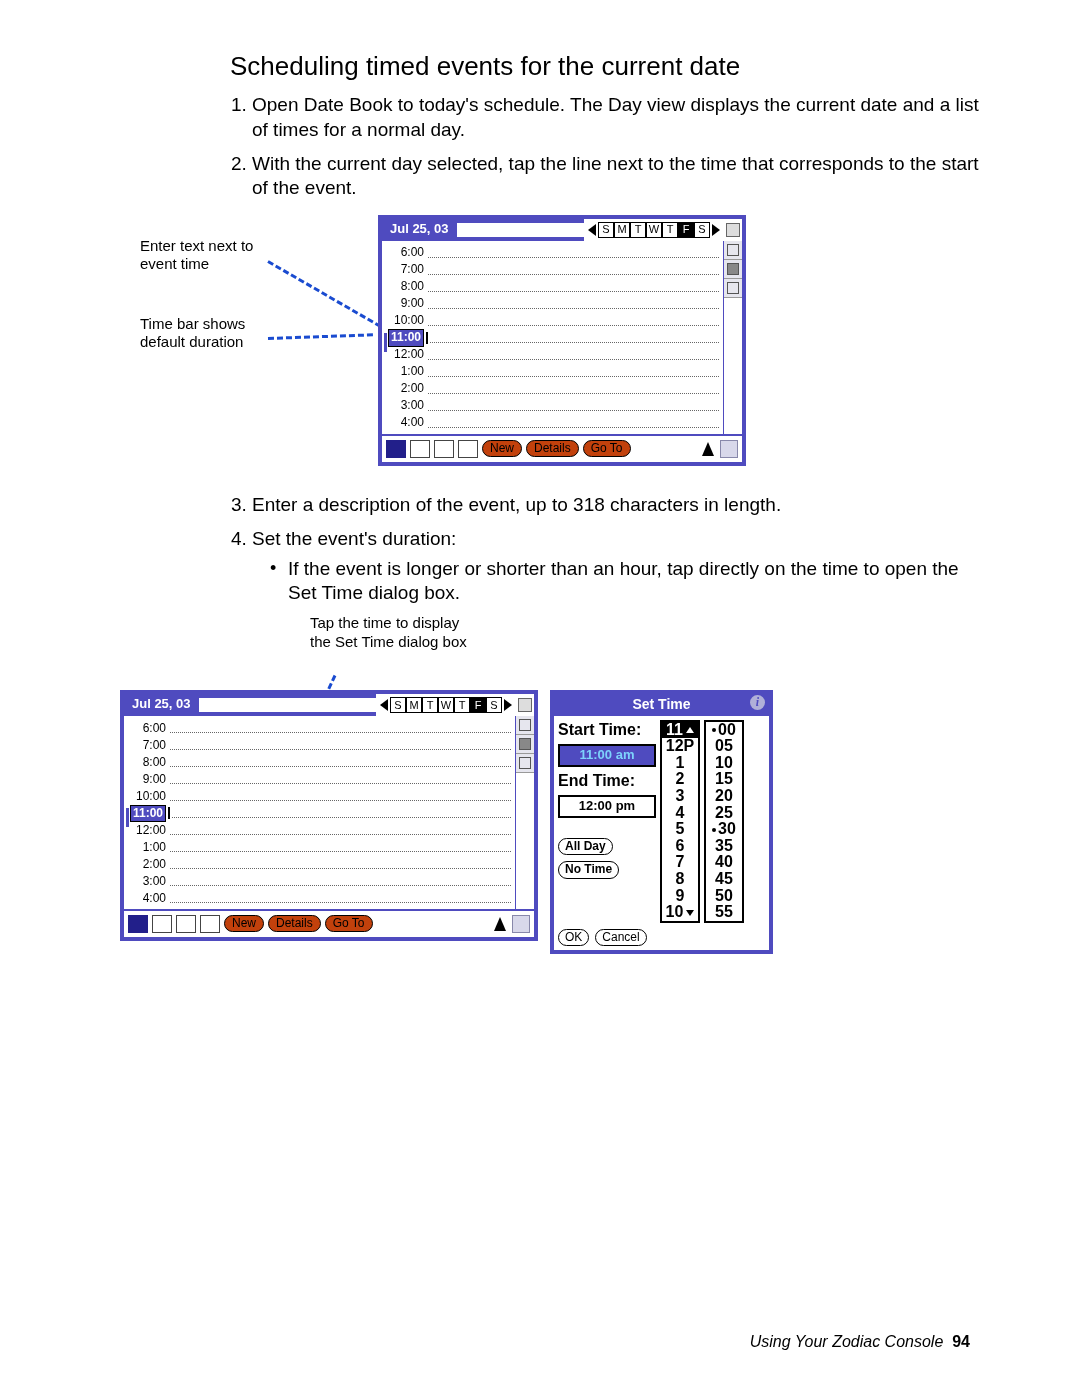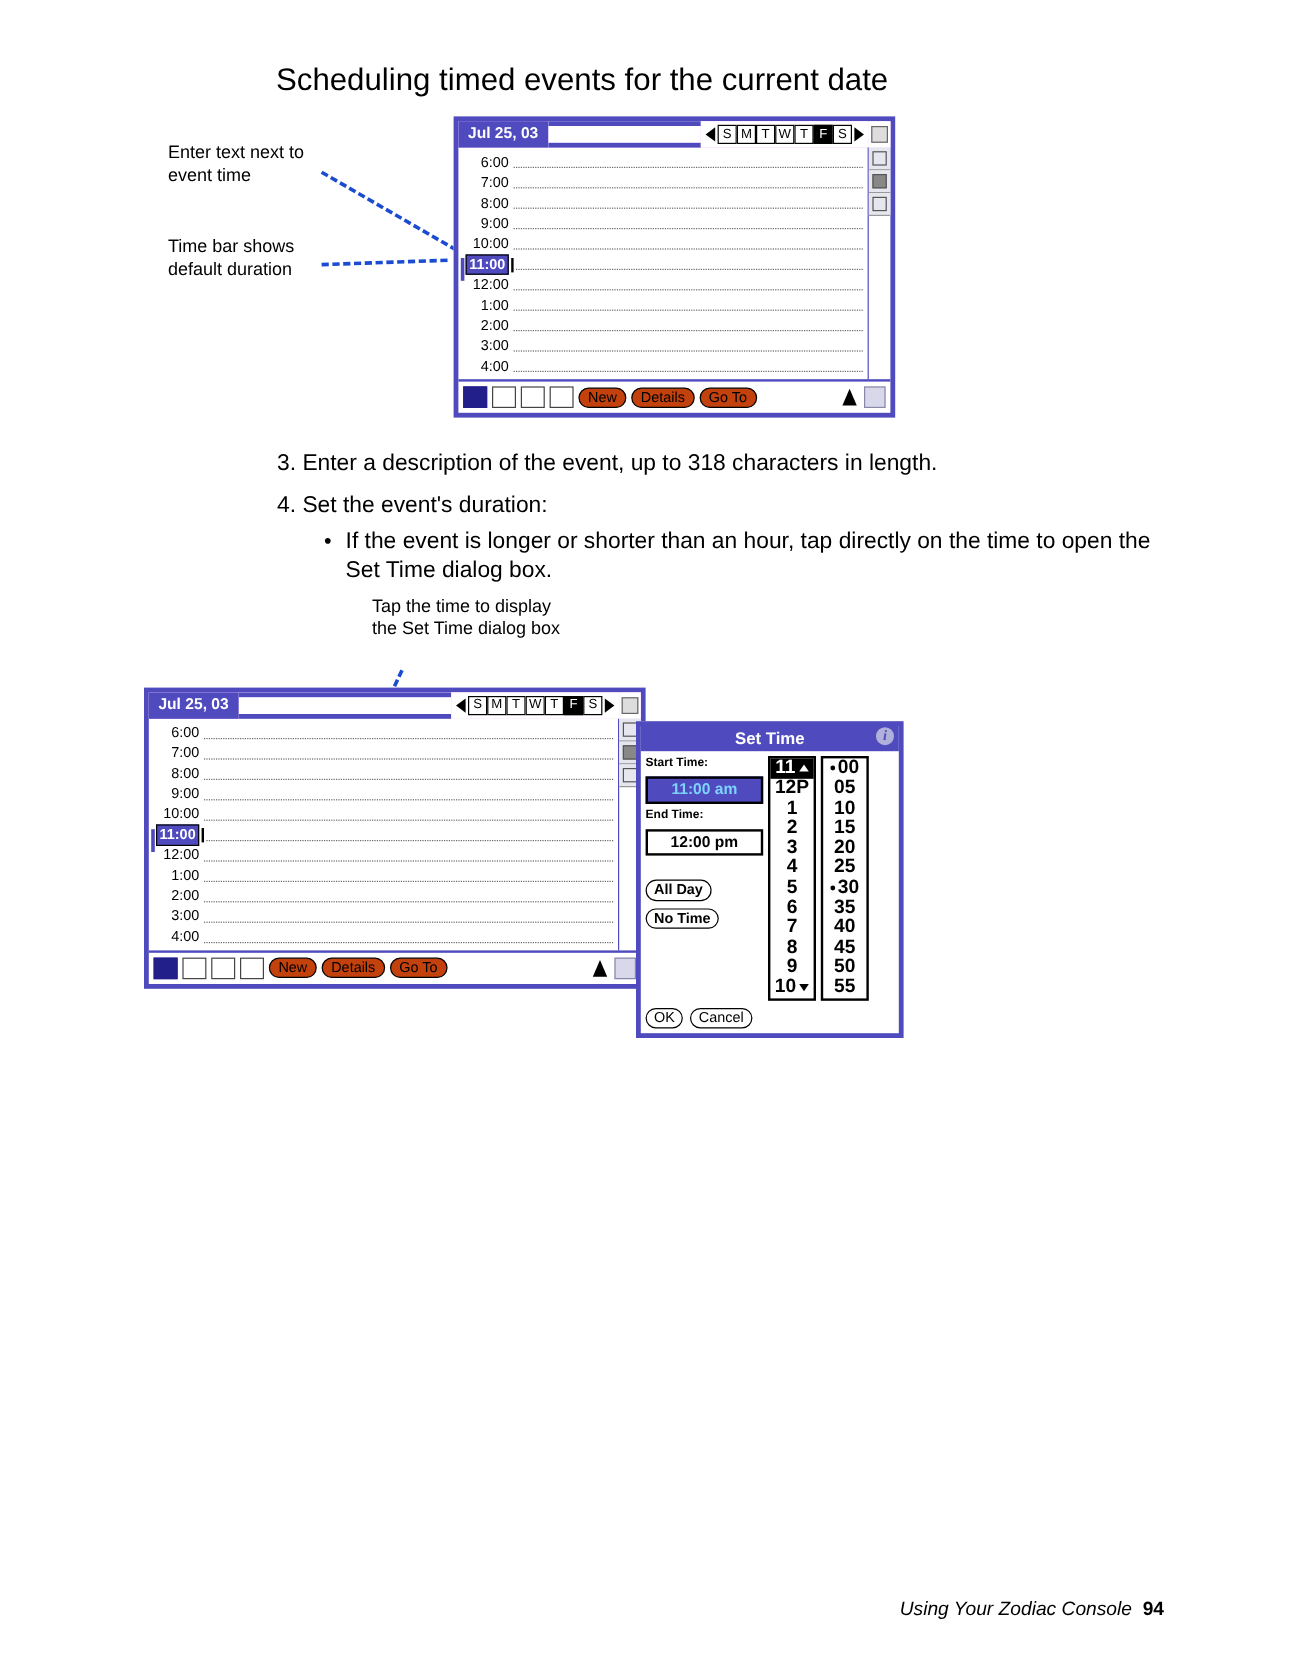--- a/index.html
+++ b/index.html
@@ -141,21 +141,21 @@
     width: 360px;
     background: #fff;
     font-family: "Tahoma", "Arial", sans-serif;
     font-size: 13px;
     color: #000;
     position: relative;
   }
   .palm .titlebar {
     display: flex;
     align-items: stretch;
-    background: #f0abfc;
+    background: #84cc16;
     height: 22px;
   }
   .palm .titlebar .date {
     background: #4f4bbf;
     color: #fff;
     font-weight: bold;
     padding: 2px 8px;
     font-size: 13px;
   }
   .palm .titlebar .spacer { flex: 1; background: #fff; border-top: 4px solid #4f4bbf; border-bottom: 4px solid #4f4bbf;}
@@ -321,21 +321,21 @@
   .settime .stbody {
     display: flex;
     padding: 4px 4px 2px 4px;
     gap: 4px;
   }
   .settime .left {
     display: flex; flex-direction: column;
     gap: 4px;
     width: 98px;
   }
-  .settime .lbl { font-size: 10px; }
+  .settime .lbl { font-size: 16px; }
   .settime .val {
     border: 2px solid #000;
     padding: 1px 4px;
     font-size: 13px;
     text-align: center;
   }
   .settime .val.sel { background: #4f4bbf; color: #7dd3fc; }
   .settime .pill {
     border: 1.5px solid #000;
     border-radius: 10px;
@@ -391,20 +391,24 @@
 </style>
 </head>
 <body>
 
 <div class="page">
 
 
   <div class="content">
     <h1 class="section">Scheduling timed events for the current date</h1>
 
+    <ol class="steps">
+      <li>Open Date Book to today's schedule. The Day view displays the current date and a list of times for a normal day.</li>
+      <li>With the current day selected, tap the line next to the time that corresponds to the start of the event.</li>
+    </ol>
 
     <div class="figure-row" style="height:260px;">
       <div class="callout" style="left:-90px; top:22px;">Enter text next to event time</div>
       <div class="callout" style="left:-90px; top:100px;">Time bar shows default duration</div>
       <div class="pointer" style="left:38px; top:45px; width:130px; transform:rotate(30deg);"></div>
       <div class="pointer" style="left:38px; top:122px; width:105px; transform:rotate(-2deg);"></div>
 
       <div class="palm" id="palm1" style="position:absolute; left:148px; top:0;">
         <div class="titlebar">
           <div class="date">Jul 25, 03</div>
@@ -604,21 +608,21 @@
           <div class="tb-icon"></div>
           <div class="pillbtn">New</div>
           <div class="pillbtn">Details</div>
           <div class="pillbtn">Go To</div>
           <div class="grow"></div>
           <div class="up"></div>
           <div class="endbox"></div>
         </div>
       </div>
 
-      <div class="settime" style="position:absolute; left:300px; top:70px;margin-top:28px;">
+      <div class="settime" style="position:absolute; left:320px; top:70px;">
         <div class="titlebar2">
           <span>Set Time</span>
           <div class="info">i</div>
         </div>
         <div class="stbody">
           <div class="left">
             <div class="lbl">Start Time:</div>
             <div class="val sel">11:00 am</div>
             <div class="lbl">End Time:</div>
             <div class="val">12:00 pm</div>

